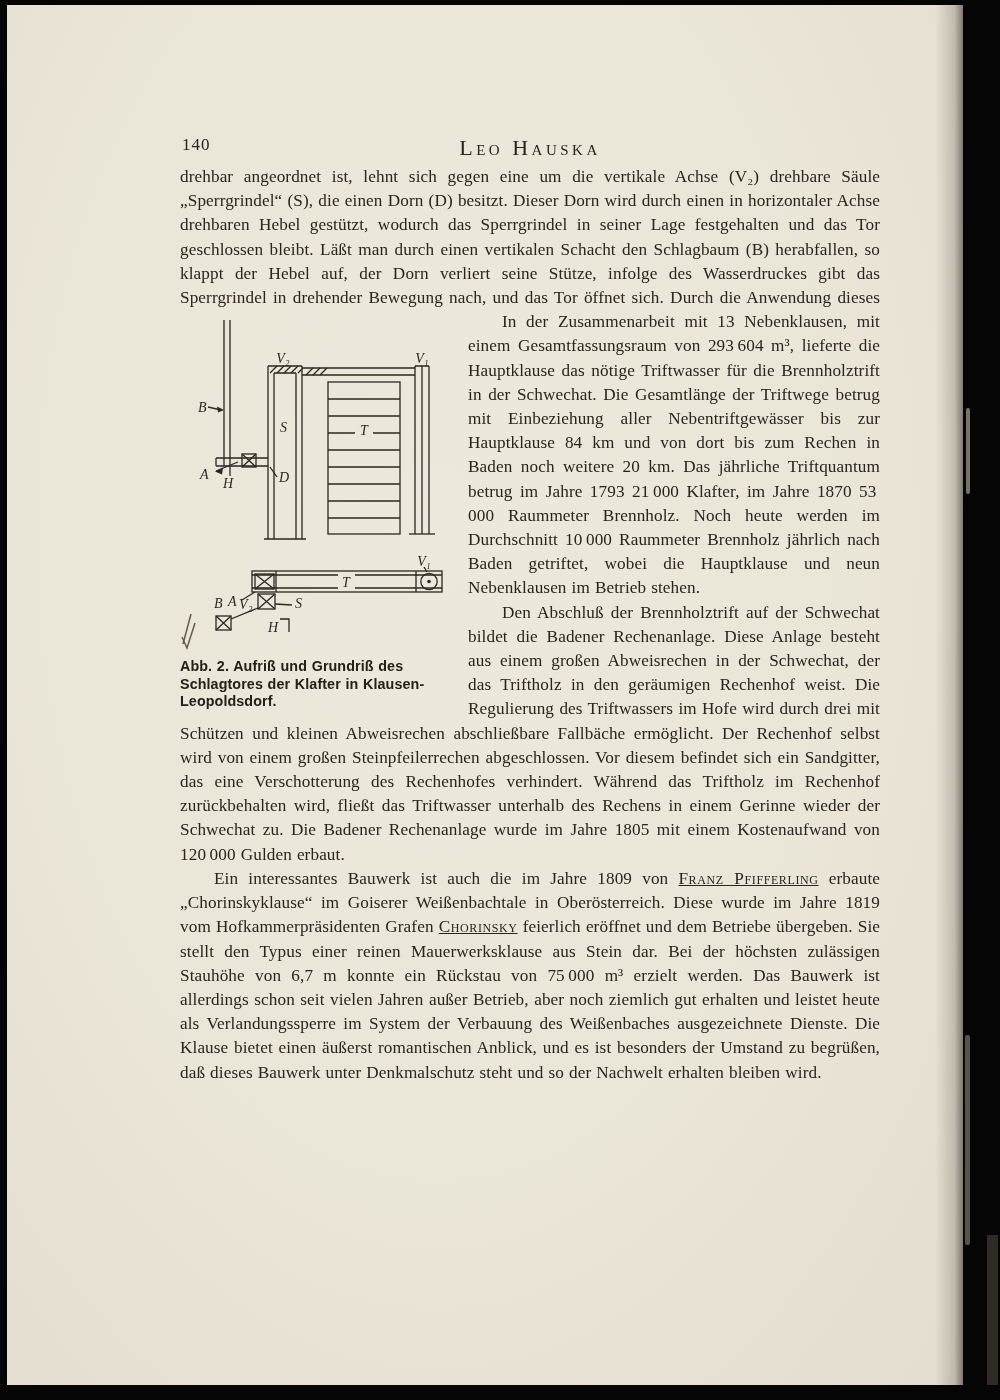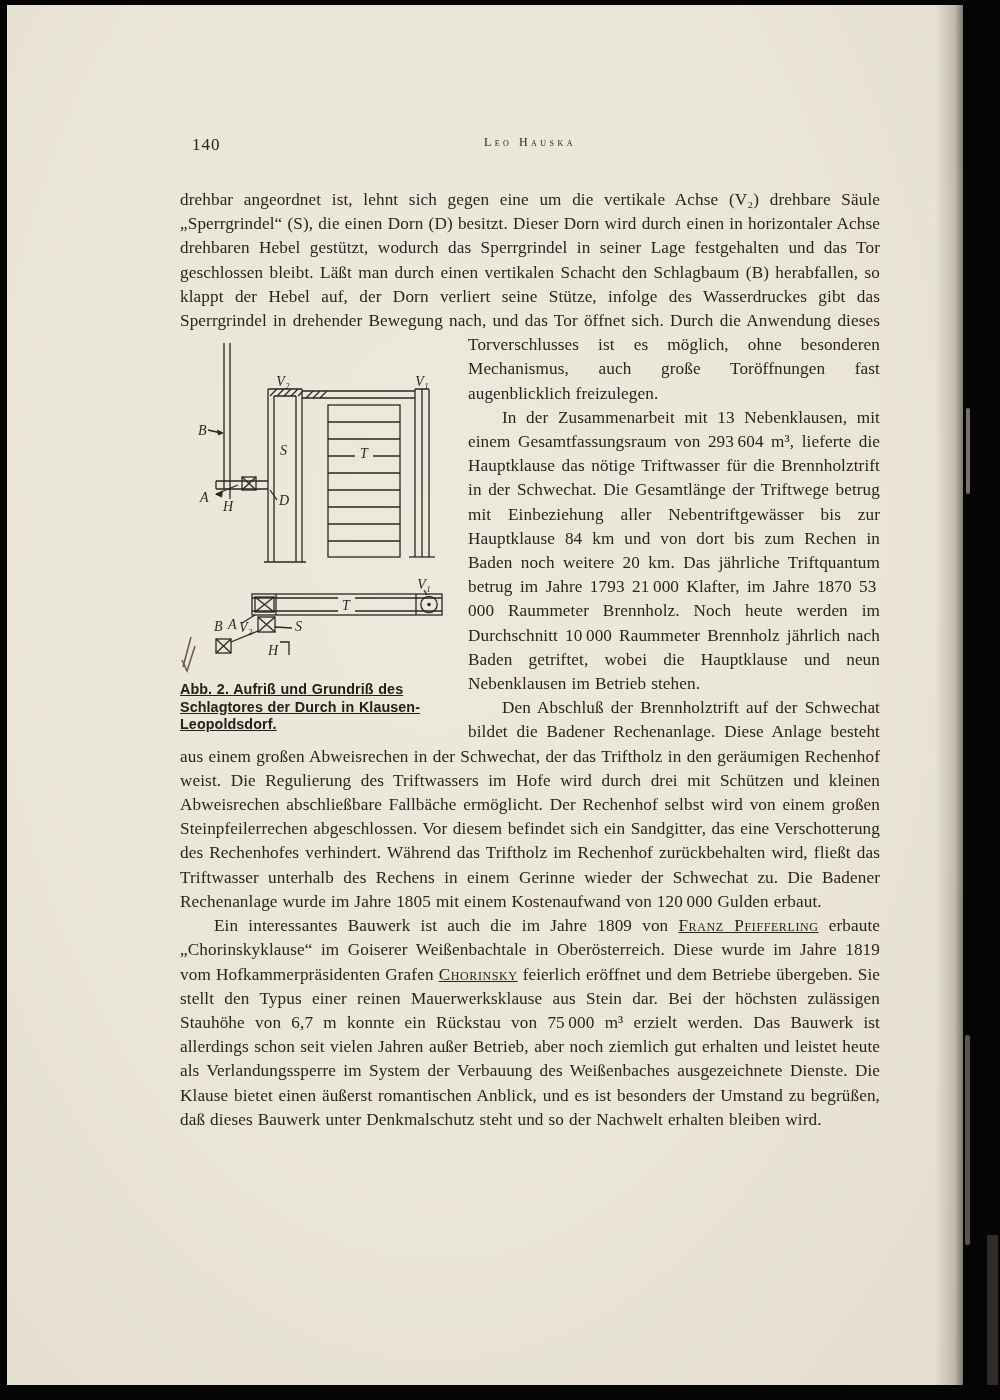--- a/index.html
+++ b/index.html
@@ -19,43 +19,43 @@
   .page-edge-shadow {
     position:absolute; right:0; top:0; width:28px; height:100%;
     background:linear-gradient(to right, rgba(58,52,40,0), rgba(58,52,40,0.22) 70%, rgba(24,21,15,0.5));
     pointer-events:none;
   }
   .edge-streak-a { position:absolute; left:966px; top:408px; width:4px; height:86px; background:#8d8776; opacity:.85; border-radius:2px; }
   .edge-streak-b { position:absolute; left:965px; top:1035px; width:5px; height:210px; background:#6e6859; opacity:.8; border-radius:2px; }
   .edge-streak-c { position:absolute; left:987px; top:1235px; width:11px; height:150px; background:#343129; opacity:.9; }
 
   .header-row { position:relative; margin:130px 0 0 173px; width:700px; height:22px; }
-  .page-num { position:absolute; left:12px; top:0; font-size:17px; letter-spacing:1px; }
+  .page-num { position:absolute; left:2px; top:0; font-size:17px; letter-spacing:1px; }
   .running-header {
-    text-align:center; font-size:12px;
+    text-align:center; font-size:22px;
     font-variant:small-caps; letter-spacing:3.5px;
   }
 
   .body-text {
-    margin:31px 0 0 173px; width:700px;
+    margin:8px 0 0 173px; width:700px;
     font-size:17.2px; line-height:24.2px;
     text-align:justify; letter-spacing:.1px; word-spacing:.6px;
     color:#29251d;
   }
   .body-text p { margin:0; }
   .jlast { text-align-last:justify; }
   .indent { text-indent:34px; }
   .smallcaps { font-variant:small-caps; letter-spacing:.6px;text-decoration:underline; }
 
   figure.fig { float:left; width:272px; margin:6px 16px 8px 0; }
   figure.fig svg { display:block; }
   figcaption {
     font-family:"Liberation Sans","DejaVu Sans",sans-serif;
     font-size:14.3px; font-weight:700; line-height:17.5px;
-    color:#242019; margin-top:8px; width:258px;text-decoration:underline;
+    color:#242019; margin-top:8px; width:258px;
   }
   .cap-line3 { text-align:left; }
 
   .fig-label {
     font-family:"Liberation Serif","DejaVu Serif",serif;
     font-style:italic; font-size:14px; fill:#2b2721;
   }
 </style>
 </head>
 <body>
@@ -150,26 +150,25 @@
           <text class="fig-label" x="166" y="271" text-anchor="middle">T</text>
           <text class="fig-label" x="34" y="292">B</text>
           <text class="fig-label" x="48" y="290">A</text>
           <text class="fig-label" x="59" y="293">V₂</text>
           <text class="fig-label" x="115" y="292">S</text>
           <text class="fig-label" x="88" y="316">H</text>
         </g>
       </svg>
       <figcaption>
         <div class="cap-line"><span>Abb. 2.</span> <span>Aufriß und Grundriß des</span></div>
-        <div class="cap-line">Schlagtores der Durch in Klausen-</div>
+        <div class="cap-line">Schlagtores der Klafter in Klausen-</div>
         <div class="cap-line cap-line3">Leopoldsdorf.</div>
       </figcaption>
     </figure>
 
-    <p>Torverschlusses ist es möglich, ohne besonderen Mechanismus, auch große Toröffnungen fast augenblicklich freizulegen.</p>
 
     <p class="indent">In der Zusammenarbeit mit 13 Nebenklausen, mit einem Gesamtfassungsraum von 293 604 m³, lieferte die Hauptklause das nötige Triftwasser für die Brennholztrift in der Schwechat. Die Gesamtlänge der Triftwege betrug mit Einbeziehung aller Nebentriftgewässer bis zur Hauptklause 84 km und von dort bis zum Rechen in Baden noch weitere 20 km. Das jährliche Triftquantum betrug im Jahre 1793 21 000 Klafter, im Jahre 1870 53 000 Raummeter Brennholz. Noch heute werden im Durchschnitt 10 000 Raummeter Brennholz jährlich nach Baden getriftet, wobei die Hauptklause und neun Nebenklausen im Betrieb stehen.</p>
 
     <p class="indent">Den Abschluß der Brennholztrift auf der Schwechat bildet die Badener Rechenanlage. Diese Anlage besteht aus einem großen Abweisrechen in der Schwechat, der das Triftholz in den geräumigen Rechenhof weist. Die Regulierung des Triftwassers im Hofe wird durch drei mit Schützen und kleinen Abweisrechen abschließbare Fallbäche ermöglicht. Der Rechenhof selbst wird von einem großen Steinpfeilerrechen abgeschlossen. Vor diesem befindet sich ein Sandgitter, das eine Verschotterung des Rechenhofes verhindert. Während das Triftholz im Rechenhof zurückbehalten wird, fließt das Triftwasser unterhalb des Rechens in einem Gerinne wieder der Schwechat zu. Die Badener Rechenanlage wurde im Jahre 1805 mit einem Kostenaufwand von 120 000 Gulden erbaut.</p>
 
     <p class="indent"><span>Ein interessantes Bauwerk ist auch die im Jahre 1809 von </span><span class="smallcaps">Franz Pfifferling</span><span> erbaute „Chorinskyklause“ im Goiserer Weißenbachtale in Oberösterreich. Diese wurde im Jahre 1819 vom Hofkammerpräsidenten Grafen </span><span class="smallcaps">Chorinsky</span><span> feierlich eröffnet und dem Betriebe übergeben. Sie stellt den Typus einer reinen Mauerwerksklause aus Stein dar. Bei der höchsten zulässigen Stauhöhe von 6,7 m konnte ein Rückstau von 75 000 m³ erzielt werden. Das Bauwerk ist allerdings schon seit vielen Jahren außer Betrieb, aber noch ziemlich gut erhalten und leistet heute als Verlandungssperre im System der Verbauung des Weißenbaches ausgezeichnete Dienste. Die Klause bietet einen äußerst romantischen Anblick, und es ist besonders der Umstand zu begrüßen, daß dieses Bauwerk unter Denkmalschutz steht und so der Nachwelt erhalten bleiben wird.</span></p>
 
   </div>
 
   <div class="page-edge-shadow"></div>

